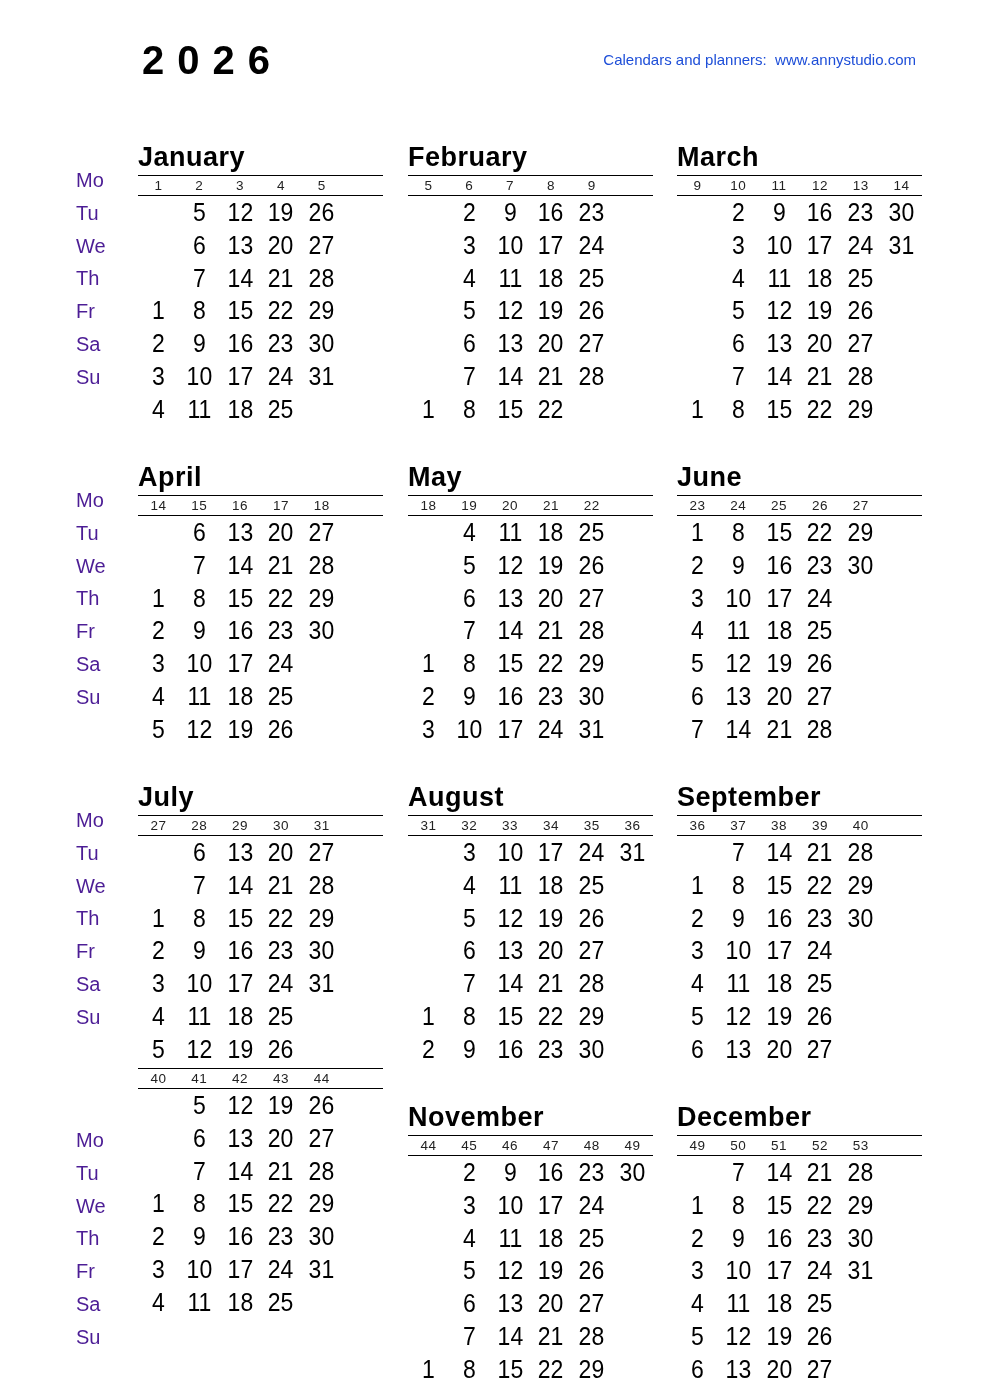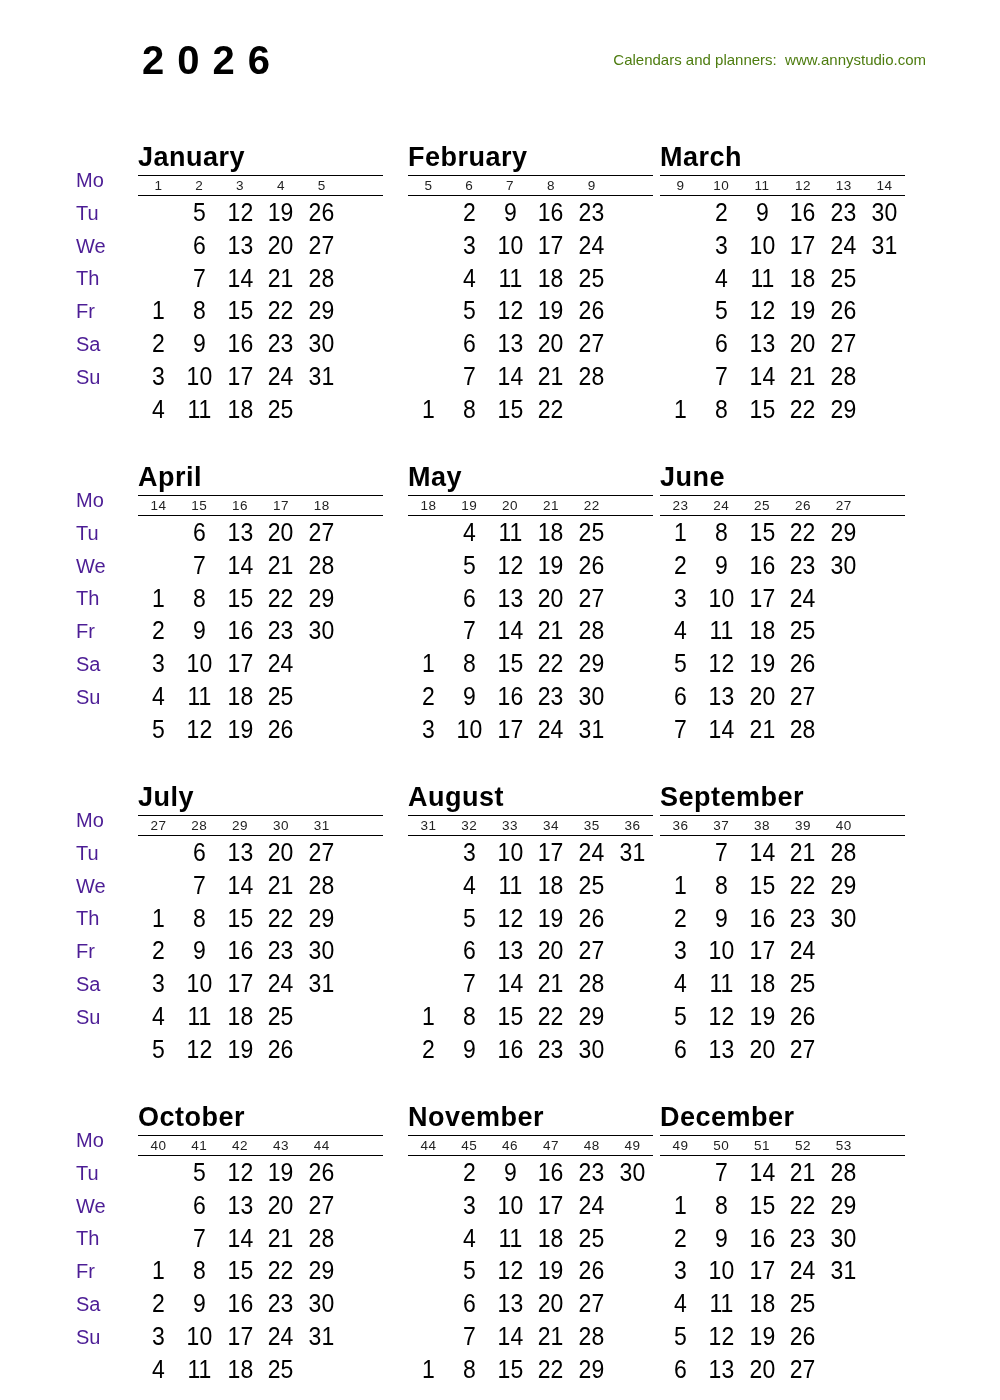--- a/index.html
+++ b/index.html
@@ -5,33 +5,33 @@
   html,body { margin:0; padding:0; background:#fff; }
   .page {
     position:relative; width:1000px; height:1400px; background:#ffffff;
     color:#000; font-family:"Liberation Sans", sans-serif; overflow:hidden;
   }
   .year {
     position:absolute; left:142px; top:38px;
     font-size:40px; font-weight:bold; letter-spacing:13px; white-space:pre;
   }
   .credit {
-    position:absolute; right:74px; top:51px;
-    font-size:15px; white-space:pre; color:#4d7c0f;
+    position:absolute; right:84px; top:51px;
+    font-size:15px; white-space:pre; color:#1d4ed8;
   }
   .month-row { position:absolute; left:0; width:1000px; height:310px; }
   .r0 { top:108px; } .r1 { top:428px; } .r2 { top:748px; } .r3 { top:1068px; }
 
   .day-labels { position:absolute; left:76px; top:56px; width:52px; }
   .day-labels span {
     display:block; height:32.8px; line-height:32.8px; font-size:20px; color:#4c1d95;
   }
 
   .month-slot { position:absolute; top:0; width:245px; }
-  .c0 { left:138px; } .c1 { left:408px; } .c2 { left:660px; }
+  .c0 { left:138px; } .c1 { left:408px; } .c2 { left:677px; }
 
   .m-title {
     height:35px; line-height:34px; font-size:27px; font-weight:bold;
     letter-spacing:0.5px; box-sizing:border-box;margin-top:32px;
   }
   .m-weeks {
     display:grid; grid-template-columns:repeat(6,1fr);
     border-top:1px solid #000; border-bottom:1px solid #000;
     height:19px; box-sizing:content-box;
   }
@@ -589,21 +589,20 @@
     <div class="day-labels">
         <span>Mo</span>
         <span>Tu</span>
         <span>We</span>
         <span>Th</span>
         <span>Fr</span>
         <span>Sa</span>
         <span>Su</span>
       </div>
     <div class="month-slot c0">
-        <div class="m-title">October</div>
         <div class="m-weeks">
           <span class="wk">40</span>
           <span class="wk">41</span>
           <span class="wk">42</span>
           <span class="wk">43</span>
           <span class="wk">44</span>
           <span class="wk"></span>
         </div>
         <div class="m-dates">
           <span class="dt"></span>

